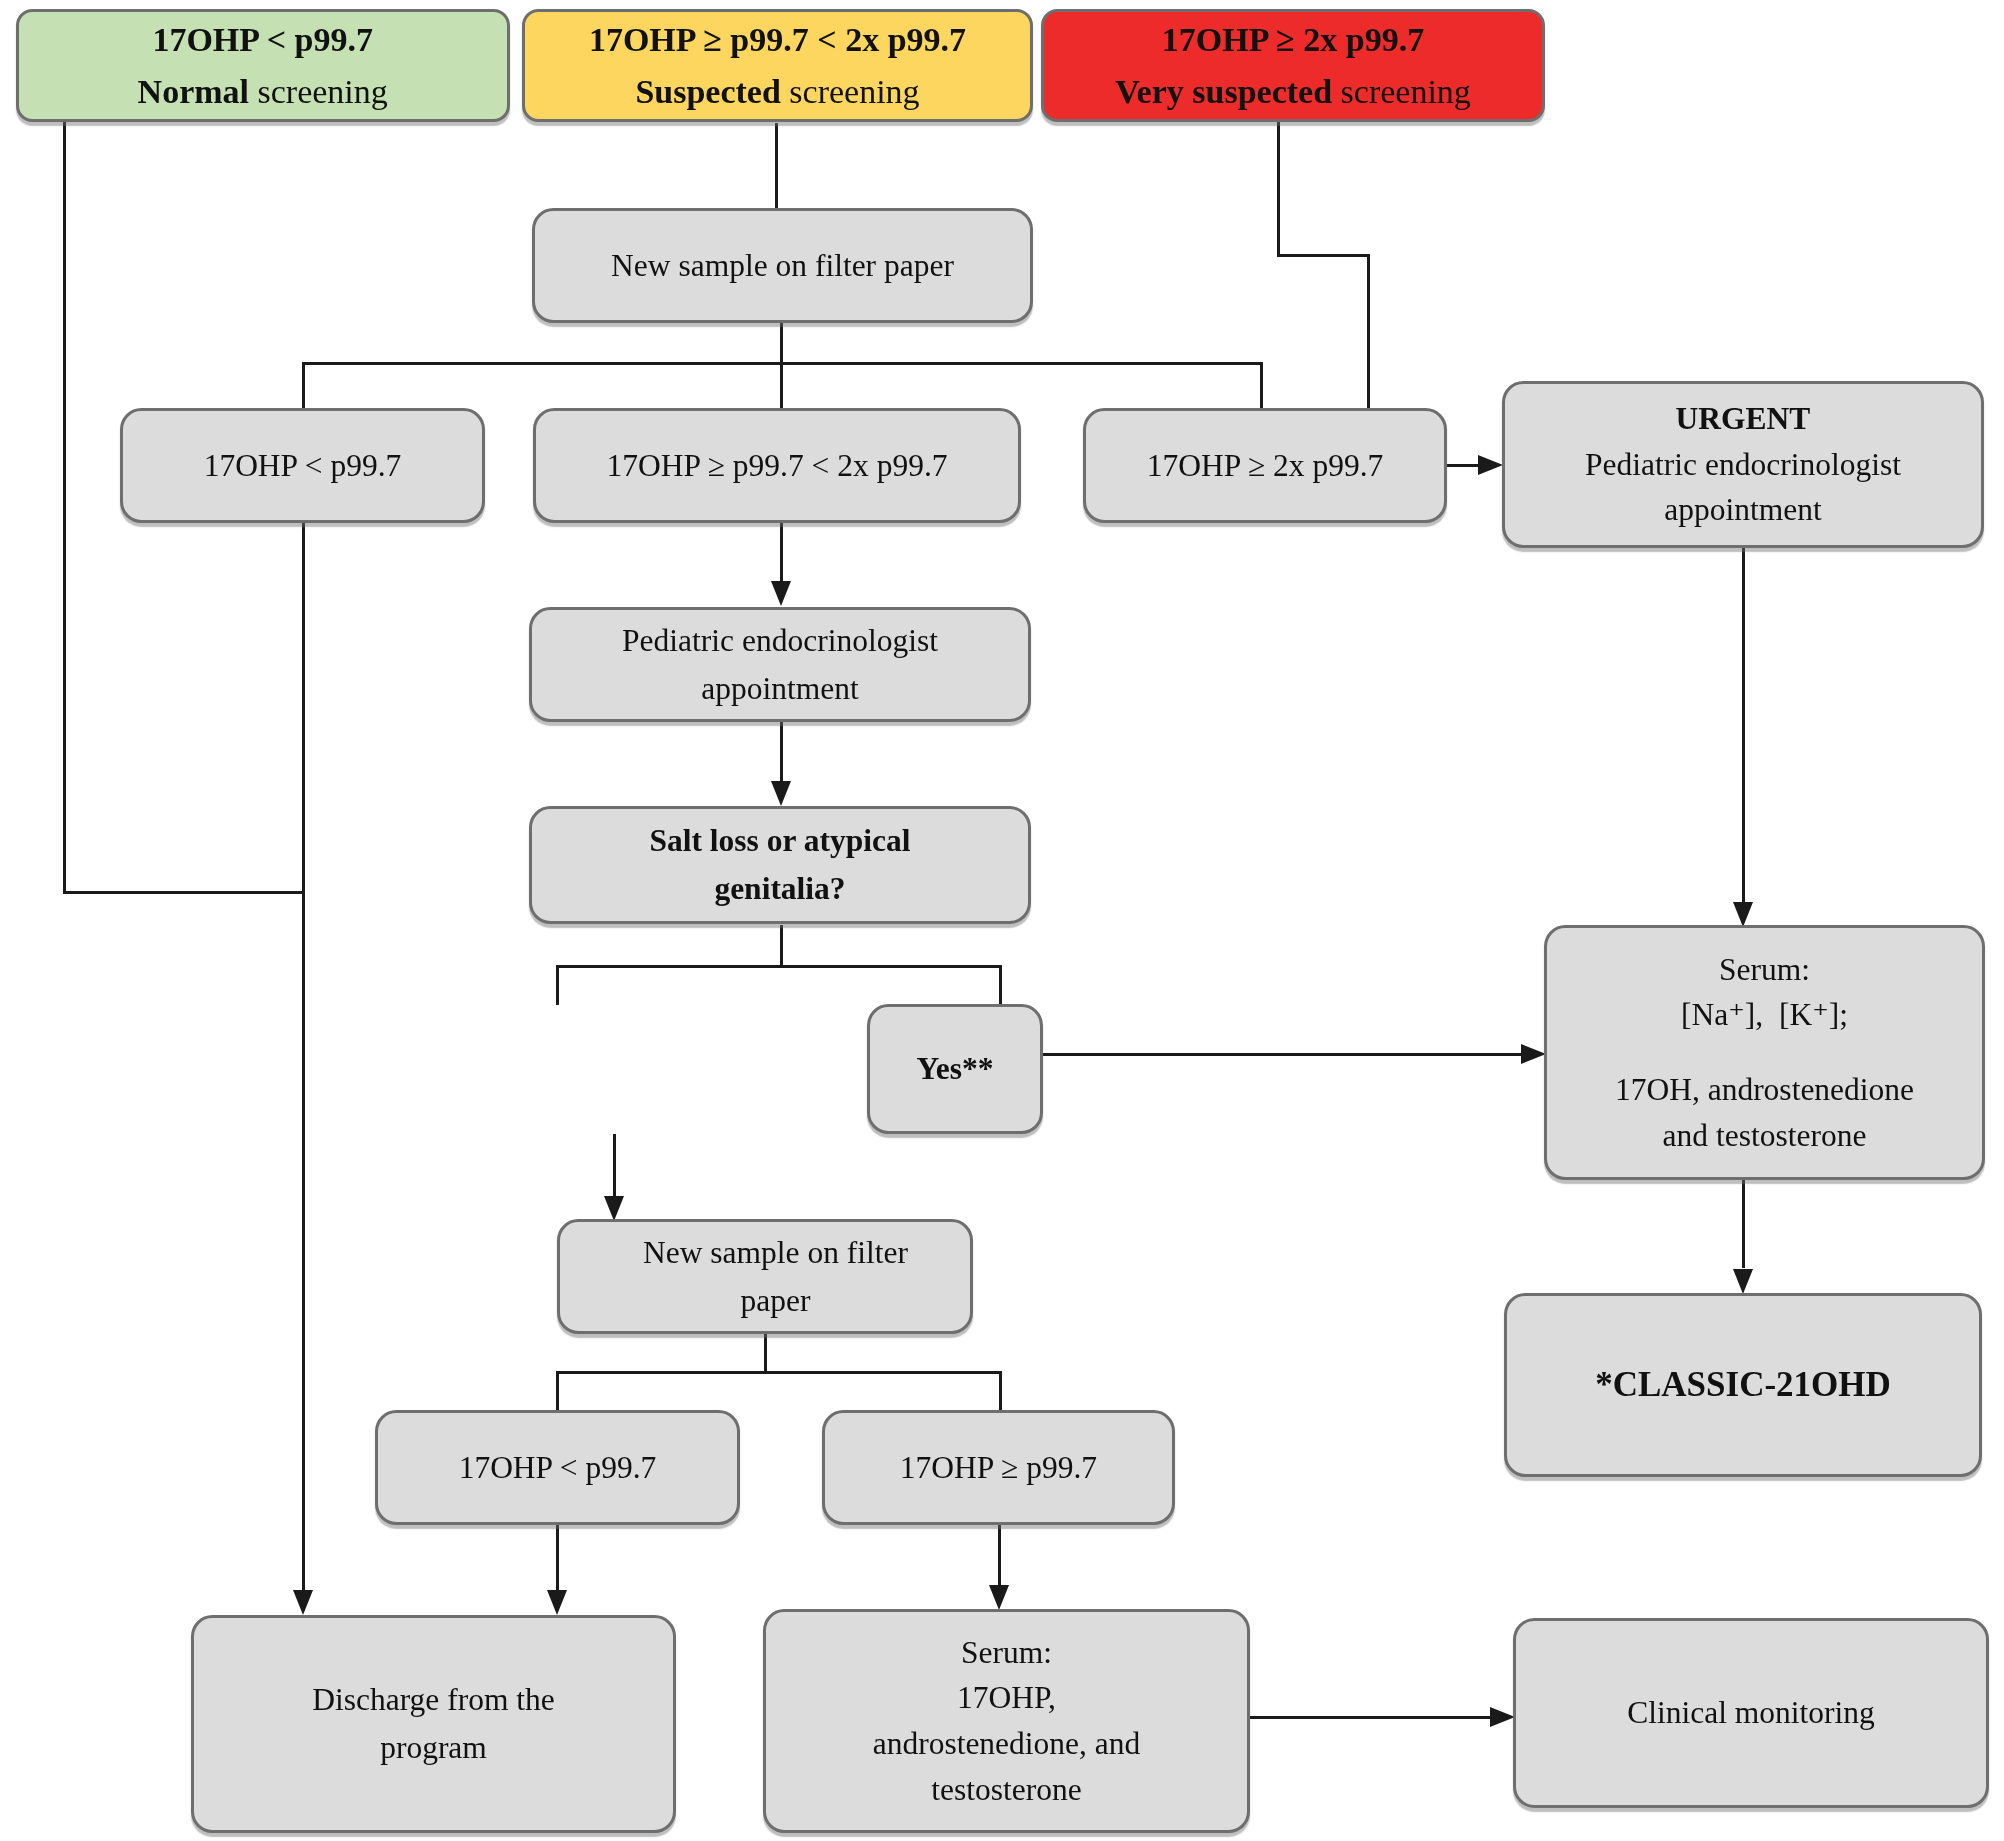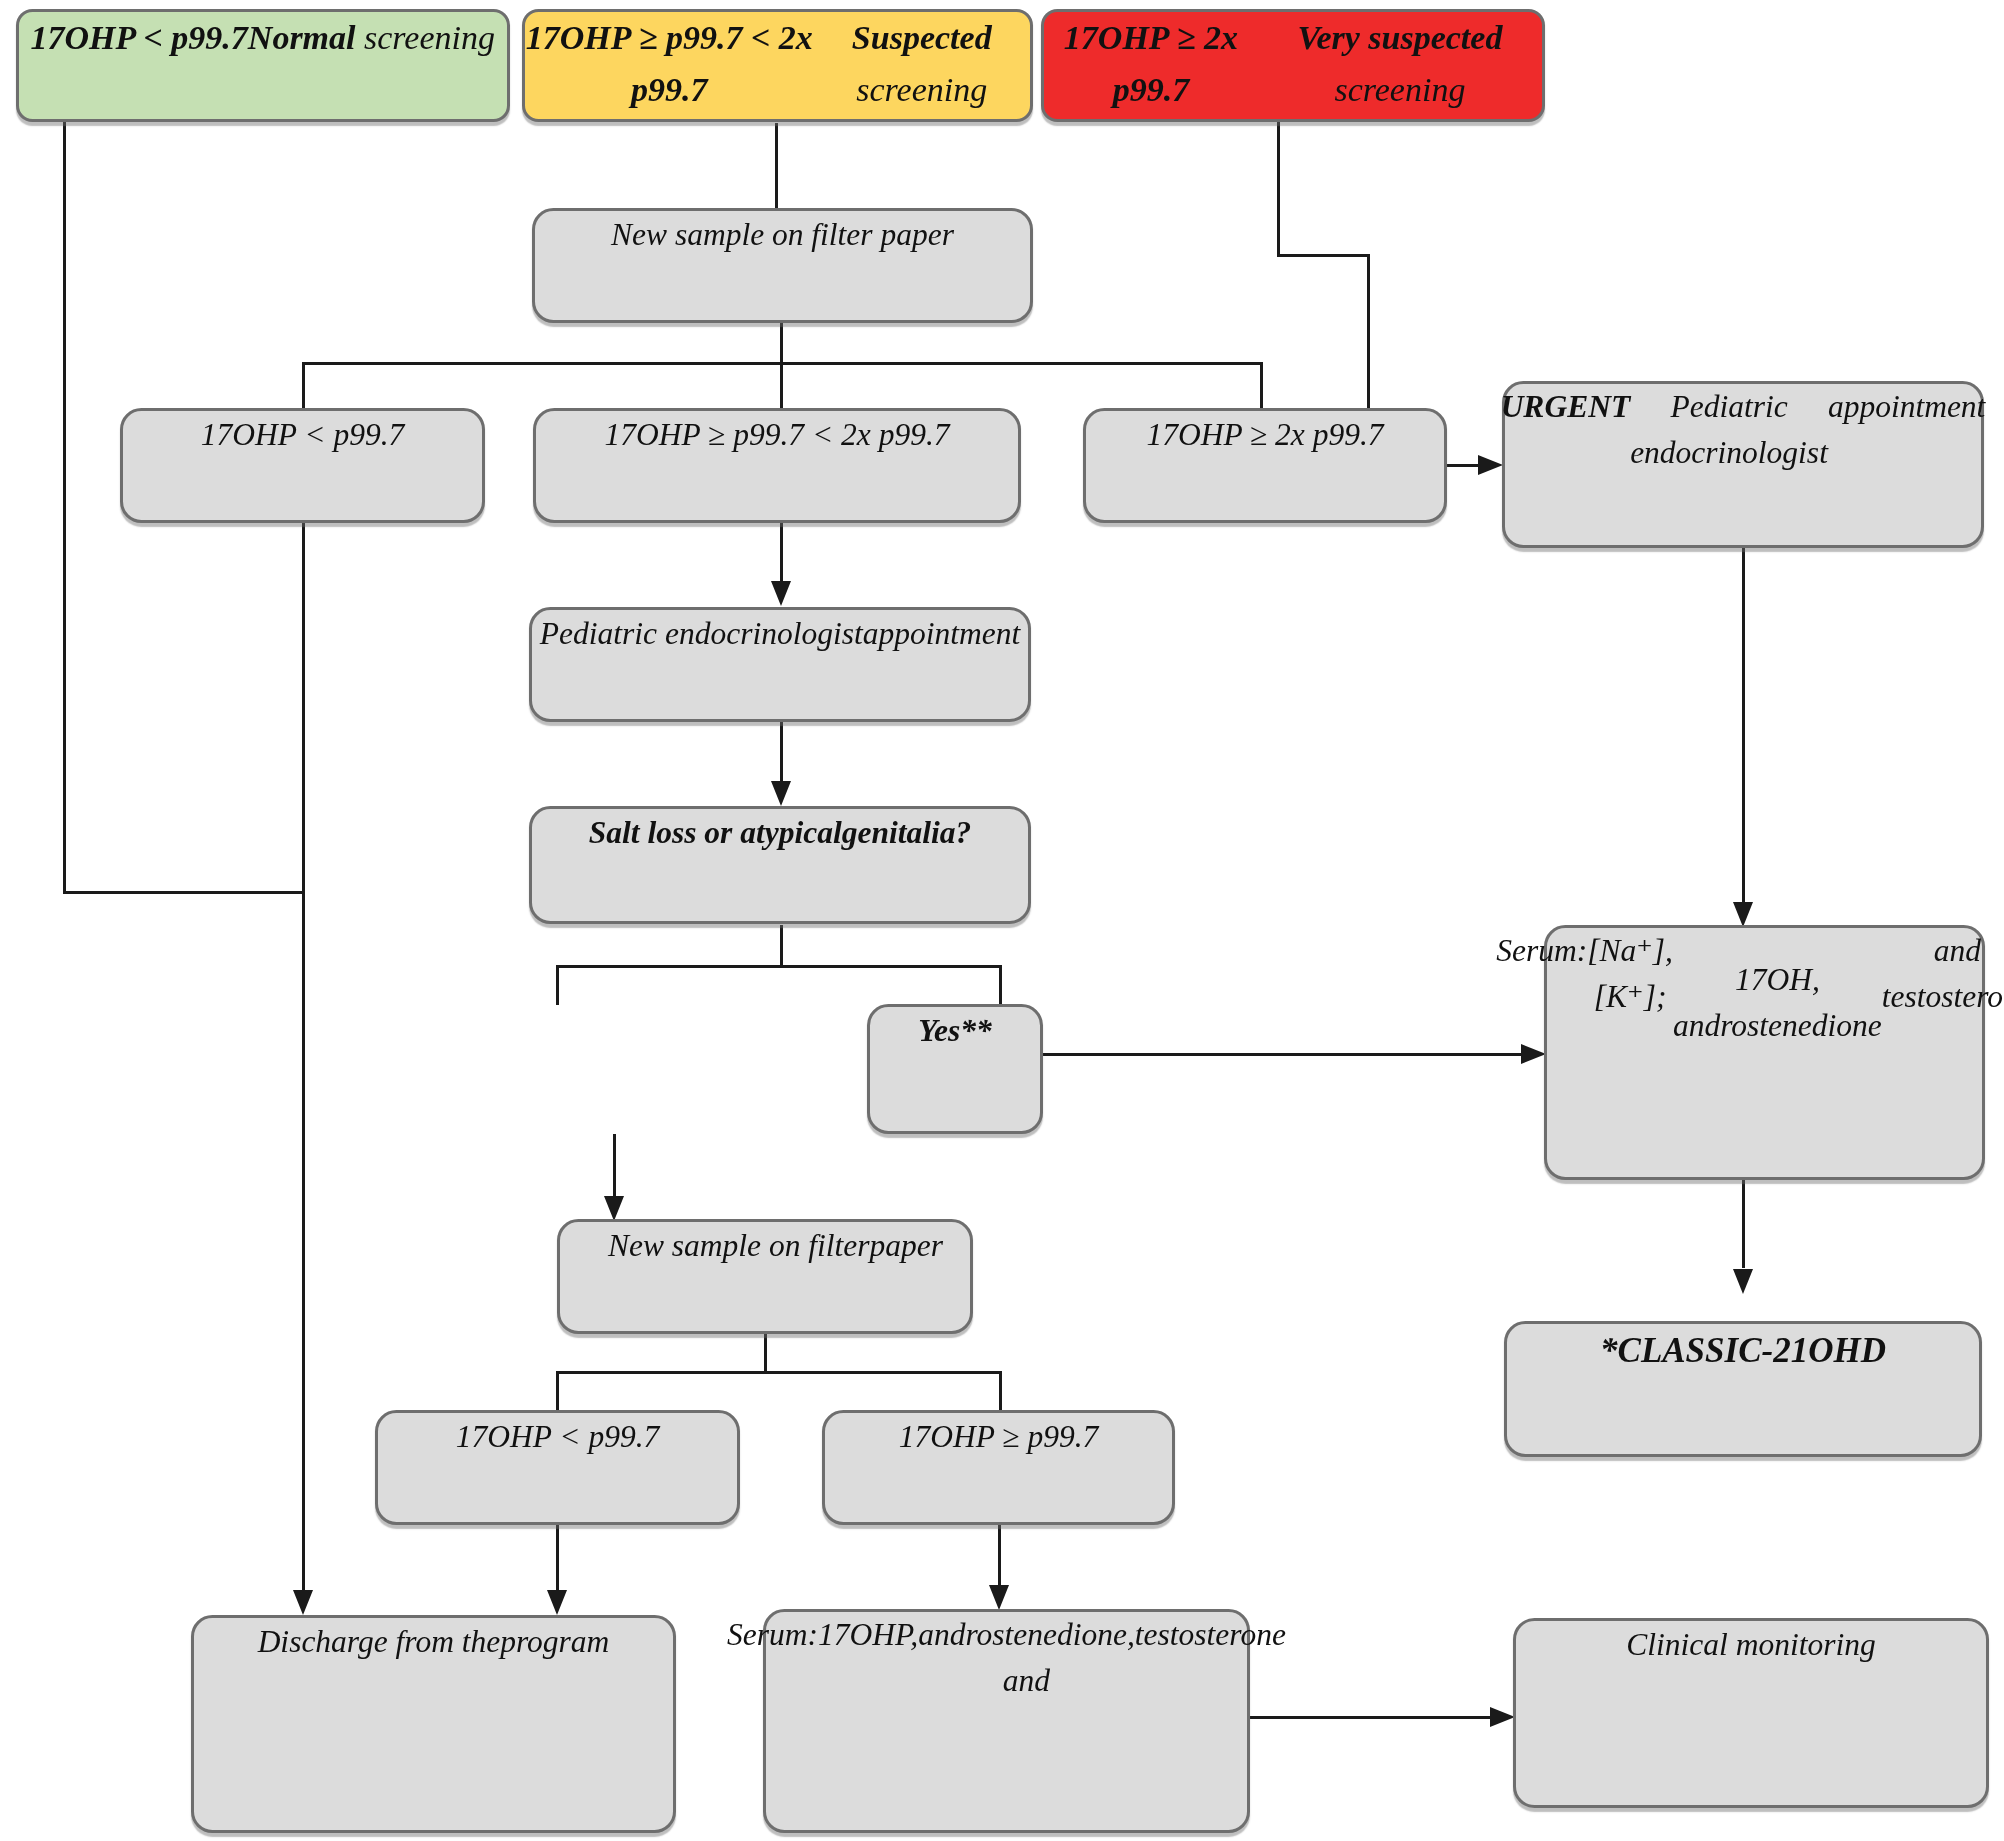--- a/index.html
+++ b/index.html
@@ -10,29 +10,29 @@
     font-family:"Liberation Serif","DejaVu Serif",serif;
     color:#111;
   }
   .node{
     position:absolute;
     box-sizing:border-box;
     background:var(--color-node_fill);
     border:3.8px solid var(--color-node_border);
     border-radius:21.4px;
     display:flex;
-    flex-direction:row;
+    flex-direction:column;
+    align-items:center;
     justify-content:center;
     text-align:center;
     font-size:31.5px;
     line-height:1.52;
     z-index:2;
     box-shadow:0 3.8px 1.3px rgba(110,110,110,0.45);
     white-space:pre-wrap;
-    font-style:italic;
   }
   .legend{font-size:34px;border-radius:16.4px;}
   .legend.normal{background:var(--color-normal);}
   .legend.suspected{background:var(--color-suspected);}
   .legend.very-suspected{background:var(--color-very_suspected);}
   .b{font-weight:bold;}
   .gap-top{margin-top:29px;}
   .vline,.hline{position:absolute;background:var(--color-line);z-index:1;}
   .vline{width:2.5px;}
   .hline{height:2.5px;}
@@ -112,21 +112,21 @@
     <div>[Na⁺],  [K⁺];</div>
     <div class="gap-top">17OH, androstenedione</div>
     <div>and testosterone</div>
   </div>
 
   <div class="node" style="left:557px;top:1219px;width:416px;height:115px;padding-left:21px;">
     <div>New sample on filter</div>
     <div>paper</div>
   </div>
 
-  <div class="node classic-node" style="left:1504px;top:1293px;width:478px;height:136px;margin-top:28px;">
+  <div class="node classic-node" style="left:1504px;top:1293px;width:478px;height:184px;">
     <div class="b">*CLASSIC-21OHD</div>
   </div>
 
   <div class="node" style="left:375px;top:1410px;width:365px;height:115px;">
     <div>17OHP &lt; p99.7</div>
   </div>
 
   <div class="node" style="left:822px;top:1410px;width:353px;height:115px;">
     <div>17OHP ≥ p99.7</div>
   </div>

